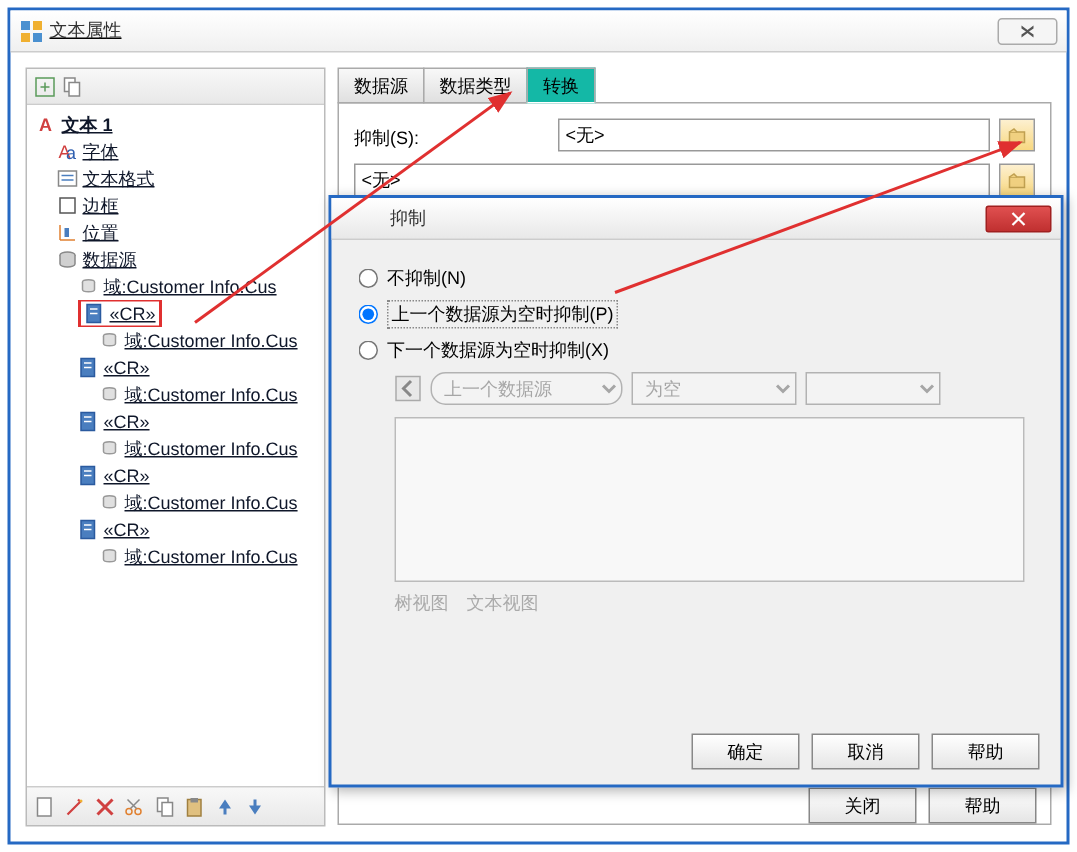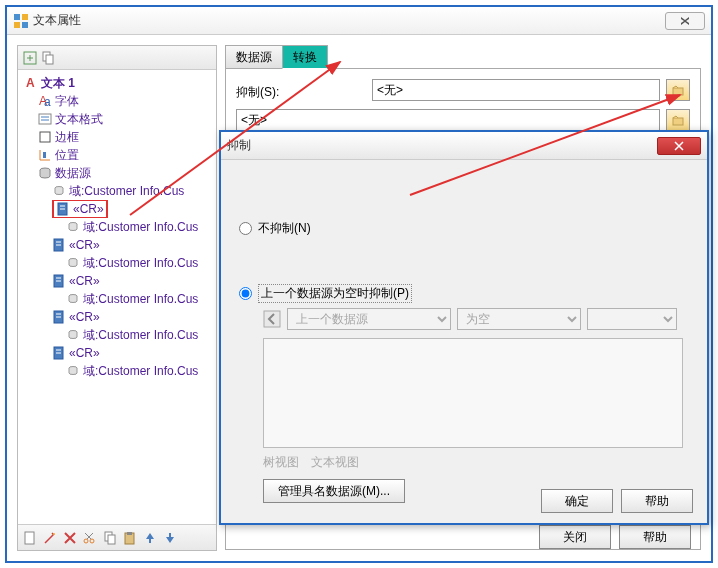--- a/index.html
+++ b/index.html
@@ -1,35 +1,35 @@
 <!DOCTYPE html>
 <html><head>
 <meta charset="utf-8">
 <style>
 * { box-sizing: border-box; margin: 0; padding: 0; font-family: "Microsoft YaHei", "SimSun", sans-serif; font-size: 12px; }
 body { background: #fff; width: 718px; height: 568px; position: relative; overflow: hidden; }
 
 .window { position: absolute; border: 2px solid #2569c3; background: #fff; }
 .main-window { left: 5px; top: 5px; width: 708px; height: 558px; }
 
-.titlebar { height: 28px; background: linear-gradient(#fff, #f0f0f0); border-bottom: 1px solid #ccc; display: flex; align-items: center; padding: 0 6px; }
+.titlebar { height: 28px; background: linear-gradient(#fff, #f0f0f0); border-bottom: 1px solid #ccc; display: flex; align-items: center; padding: 0 6px; text-decoration: underline; }
 .titlebar-icon { width: 16px; height: 16px; margin-right: 4px; }
 .titlebar-text { flex: 1; color: #333; }
 .close-btn { width: 40px; height: 18px; border: 1px solid #aaa; border-radius: 3px; background: #f5f5f5; display: flex; align-items: center; justify-content: center; cursor: pointer; }
 
 .content { display: flex; height: calc(100% - 28px); padding: 10px; gap: 8px; }
 
 .left-panel { width: 200px; border: 1px solid #bbb; display: flex; flex-direction: column; }
 .left-toolbar { height: 24px; background: linear-gradient(#f8f8f8, #e8e8e8); border-bottom: 1px solid #ccc; display: flex; align-items: center; padding: 0 4px; gap: 2px; }
 .tb-icon { width: 16px; height: 16px; cursor: pointer; }
 
 .tree { flex: 1; overflow: hidden; padding: 4px 2px; }
 .tree-item { display: flex; align-items: center; height: 18px; padding-left: 4px; white-space: nowrap; overflow: hidden; }
 .tree-icon { width: 14px; height: 14px; margin-right: 3px; flex-shrink: 0; }
-.tree-label { color: #4c1d95; }
+.tree-label { color: #0f172a; text-decoration: underline; }
 .indent-1 { padding-left: 18px; }
 .indent-2 { padding-left: 32px; }
 .indent-3 { padding-left: 46px; }
 .highlighted { border: 2px solid #e03030; padding: 1px 2px; }
 
 .bottom-toolbar { height: 26px; border-top: 1px solid #ccc; background: linear-gradient(#f8f8f8, #e8e8e8); display: flex; align-items: center; padding: 0 4px; gap: 4px; }
 
 .right-panel { flex: 1; position: relative; }
 .tabs { display: flex; height: 24px; }
 .tab { padding: 3px 10px; border: 1px solid #aaa; background: linear-gradient(#f8f8f8, #e0e0e0); cursor: pointer; margin-right: -1px; }
@@ -37,30 +37,30 @@
 .tab-content { border: 1px solid #aaa; margin-top: -1px; padding: 10px; height: calc(100% - 24px); }
 
 .form-row { display: flex; align-items: flex-end; margin-bottom: 8px; gap: 6px; }
 .form-label { width: 130px; }
 .form-input { flex: 1; height: 22px; border: 1px solid #999; padding: 0 4px; background: #fff; }
 .form-btn { width: 24px; height: 22px; border: 1px solid #999; background: linear-gradient(#fdf0d0, #f8d880); cursor: pointer; display: flex; align-items: center; justify-content: center; }
 
 
 .dialog { position: absolute; left: 219px; top: 130px; width: 490px; height: 395px; border: 2px solid #2569c3; background: #f0f0f0; box-shadow: 2px 2px 8px rgba(0,0,0,0.3); z-index: 10; }
 .dialog-titlebar { height: 28px; background: linear-gradient(#fff, #e8e8e8); display: flex; align-items: center; padding: 0 6px; border-bottom: 1px solid #ccc; }
-.dialog-title { flex: 1; color: #333; }
+.dialog-title { flex: 1; color: #333; margin-left: 33px; }
 .dialog-close { width: 44px; height: 18px; background: linear-gradient(#e05050, #c03030); border: 1px solid #a02020; border-radius: 2px; color: #fff; display: flex; align-items: center; justify-content: center; cursor: pointer; font-weight: bold; }
 .dialog-body { padding: 14px 18px; }
-.radio-row { display: flex; align-items: center; height: 22px; margin-bottom: 2px; margin-top: 43px; }
+.radio-row { display: flex; align-items: center; height: 22px; margin-bottom: 2px; }
 .radio-row input[type=radio] { margin-right: 6px; }
 .radio-label.dotted { border: 1px dotted #888; padding: 0 2px; }
 .sub-row { display: flex; align-items: center; margin: 4px 0 8px 24px; gap: 6px; }
 .sub-select { height: 22px; border: 1px solid #999; background: #f5f5f5; padding: 0 4px; color: #888; }
-.sub-select.w1 { width: 164px; }
-.sub-select.w2 { width: 124px; }
+.sub-select.w1 { width: 128px; border-radius: 10px; }
+.sub-select.w2 { width: 110px; }
 .editor-box { margin-left: 24px; width: 420px; height: 110px; border: 1px solid #bbb; background: #f8f8f8; }
 .view-tabs { margin: 6px 0 8px 24px; display: flex; gap: 12px; color: #aaa; }
 .manage-btn { margin-left: 24px; height: 24px; padding: 0 14px; border: 1px solid #888; background: linear-gradient(#fff, #e5e5e5); cursor: pointer; }
 .dialog-footer { position: absolute; bottom: 10px; right: 14px; display: flex; gap: 8px; align-items: center; }
 .dlg-btn { width: 72px; height: 24px; border: 1px solid #888; background: linear-gradient(#fff, #e5e5e5); cursor: pointer; }
 
 .bottom-btns { position: absolute; bottom: 12px; right: 20px; display: flex; gap: 8px; z-index: 1; }
 
 
 .arrow-svg { position: absolute; pointer-events: none; z-index: 20; }
@@ -256,20 +256,21 @@
           </svg>
         <svg class="tb-icon" viewBox="0 0 16 16">
             <path d="M8 13 L12 7 L9 7 L9 3 L7 3 L7 7 L4 7 Z" fill="#4a7ebf"></path>
           </svg>
       </div>
     </div>
 
     <div class="right-panel">
       <div class="tabs">
         <div class="tab">数据源</div>
+        <div class="tab">数据类型</div>
         <div class="tab active">转换</div>
       </div>
       <div class="tab-content">
         <div class="form-row">
           <span class="form-label">抑制(S):</span>
           <input class="form-input" readonly="" value="&lt;无&gt;" style="">
           <div class="form-btn">
             <svg width="14" height="14" viewBox="0 0 14 14">
                 <rect x="2" y="5" width="10" height="7" fill="#f0d080" stroke="#c0a050"></rect>
                 <path d="M2 5 L5 3 L7 5" fill="#f0d080" stroke="#c0a050"></path>
@@ -306,38 +307,42 @@
   </div>
   <div class="dialog-body">
     <div class="radio-row">
       <input type="radio" name="sup" style="">
       <span class="radio-label">不抑制(N)</span>
     </div>
     <div class="radio-row">
       <input type="radio" name="sup" checked="" style="">
       <span class="radio-label dotted">上一个数据源为空时抑制(P)</span>
     </div>
+    <div class="radio-row">
+      <input type="radio" name="sup" style="">
+      <span class="radio-label">下一个数据源为空时抑制(X)</span>
+    </div>
     <div class="sub-row">
       <svg width="18" height="18" viewBox="0 0 18 18">
           <rect x="1" y="1" width="16" height="16" fill="#e8e8e8" stroke="#aaa"></rect>
           <path d="M11 4 L6 9 L11 14" fill="none" stroke="#888" stroke-width="2"></path>
         </svg>
       <select class="sub-select w1" disabled=""><option>上一个数据源</option></select>
       <select class="sub-select w2" disabled=""><option>为空</option></select>
       <select class="sub-select" style="width:90px" disabled=""><option></option></select>
     </div>
     <div class="editor-box"></div>
     <div class="view-tabs">
       <span>树视图</span>
       <span>文本视图</span>
     </div>
-    <button class="manage-btn">管理具名数据源(M)...</button>
   </div>
   <div class="dialog-footer">
     <button class="dlg-btn">确定</button>
+    <button class="dlg-btn">取消</button>
     <button class="dlg-btn">帮助</button>
   </div>
 </div>
 
 <svg class="arrow-svg" style="left:0;top:0" width="718" height="568">
   <defs>
     <marker id="arrowhead" markerWidth="8" markerHeight="8" refX="7" refY="3" orient="auto">
       <polygon points="0 0, 8 3, 0 6" fill="#e03030"></polygon>
     </marker>
   </defs>

